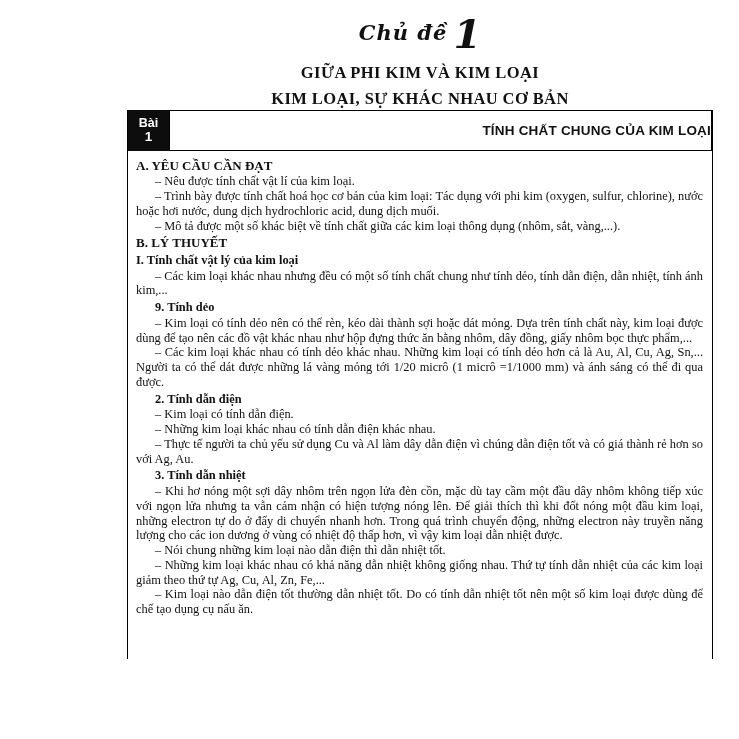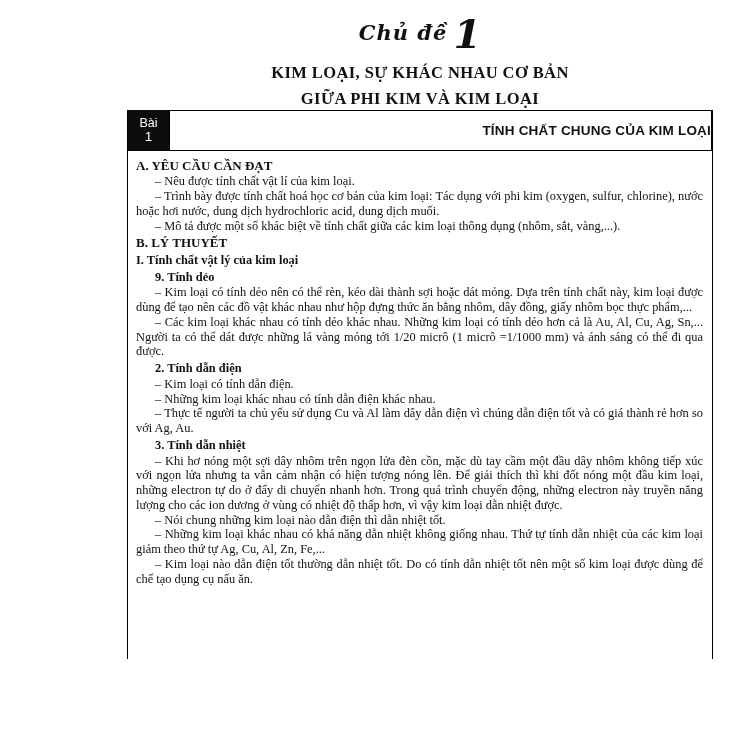--- a/index.html
+++ b/index.html
@@ -67,21 +67,21 @@
   }
   .badge {
     width: 41px;
     background: #0d0d0d;
     color: #ffffff;
     display: flex;
     flex-direction: column;
     align-items: center;
     justify-content: center;
     font-family: "Liberation Sans", sans-serif;
-    font-weight: normal;
+    font-weight: bold;
     line-height: 1.05;
     flex: 0 0 41px;
   }
   .badge .badge-label { font-size: 12.5px; }
   .badge .badge-number { font-size: 13.5px; }
   .lesson-title-box {
     flex: 1;
     border: 1.5px solid #000;
     display: flex;
     align-items: center;
@@ -130,41 +130,42 @@
 <body>
 
 <div class="page">
   <div class="content-col">
 
     <div class="chapter-head">
       <span class="chapter-label">Chủ đề</span><span class="chapter-number">1</span>
     </div>
 
     <div class="chapter-title">
+      <div>GIỮA PHI KIM VÀ KIM LOẠI</div>
       <div>KIM LOẠI, SỰ KHÁC NHAU CƠ BẢN</div>
-      <div>GIỮA PHI KIM VÀ KIM LOẠI</div>
     </div>
 
     <div class="frame">
       <div class="lesson-header">
         <div class="badge">
           <span class="badge-label">Bài</span>
           <span class="badge-number">1</span>
         </div>
         <div class="lesson-title-box">
           <span>TÍNH CHẤT CHUNG CỦA KIM LOẠI</span>
         </div>
       </div>
       <div class="body-content">
           <p class="blk-section-heading">A. YÊU CẦU CẦN ĐẠT</p>
           <p class="blk-paragraph">– Nêu được tính chất vật lí của kim loại.</p>
           <p class="blk-paragraph">– Trình bày được tính chất hoá học cơ bản của kim loại: Tác dụng với phi kim (oxygen, sulfur, chlorine), nước hoặc hơi nước, dung dịch hydrochloric acid, dung dịch muối.</p>
           <p class="blk-paragraph">– Mô tả được một số khác biệt về tính chất giữa các kim loại thông dụng (nhôm, sắt, vàng,...).</p>
           <p class="blk-section-heading">B. LÝ THUYẾT</p>
           <p class="blk-sub-heading">I. Tính chất vật lý của kim loại</p>
+          <p class="blk-paragraph">– Các kim loại khác nhau nhưng đều có một số tính chất chung như tính dẻo, tính dẫn điện, dẫn nhiệt, tính ánh kim,...</p>
           <p class="blk-numbered-heading">9. Tính dẻo</p>
           <p class="blk-paragraph">– Kim loại có tính dẻo nên có thể rèn, kéo dài thành sợi hoặc dát mỏng. Dựa trên tính chất này, kim loại được dùng để tạo nên các đồ vật khác nhau như hộp đựng thức ăn bằng nhôm, dây đồng, giấy nhôm bọc thực phẩm,...</p>
           <p class="blk-paragraph">– Các kim loại khác nhau có tính dẻo khác nhau. Những kim loại có tính dẻo hơn cả là Au, Al, Cu, Ag, Sn,... Người ta có thể dát được những lá vàng mỏng tới 1/20 micrô (1 micrô =1/1000 mm) và ánh sáng có thể đi qua được.</p>
           <p class="blk-numbered-heading">2. Tính dẫn điện</p>
           <p class="blk-paragraph">– Kim loại có tính dẫn điện.</p>
           <p class="blk-paragraph">– Những kim loại khác nhau có tính dẫn điện khác nhau.</p>
           <p class="blk-paragraph">– Thực tế người ta chủ yếu sử dụng Cu và Al làm dây dẫn điện vì chúng dẫn điện tốt và có giá thành rẻ hơn so với Ag, Au.</p>
           <p class="blk-numbered-heading">3. Tính dẫn nhiệt</p>
           <p class="blk-paragraph">– Khi hơ nóng một sợi dây nhôm trên ngọn lửa đèn cồn, mặc dù tay cầm một đầu dây nhôm không tiếp xúc với ngọn lửa nhưng ta vẫn cảm nhận có hiện tượng nóng lên. Để giải thích thì khi đốt nóng một đầu kim loại, những electron tự do ở đấy di chuyển nhanh hơn. Trong quá trình chuyển động, những electron này truyền năng lượng cho các ion dương ở vùng có nhiệt độ thấp hơn, vì vậy kim loại dẫn nhiệt được.</p>
           <p class="blk-paragraph">– Nói chung những kim loại nào dẫn điện thì dẫn nhiệt tốt.</p>

